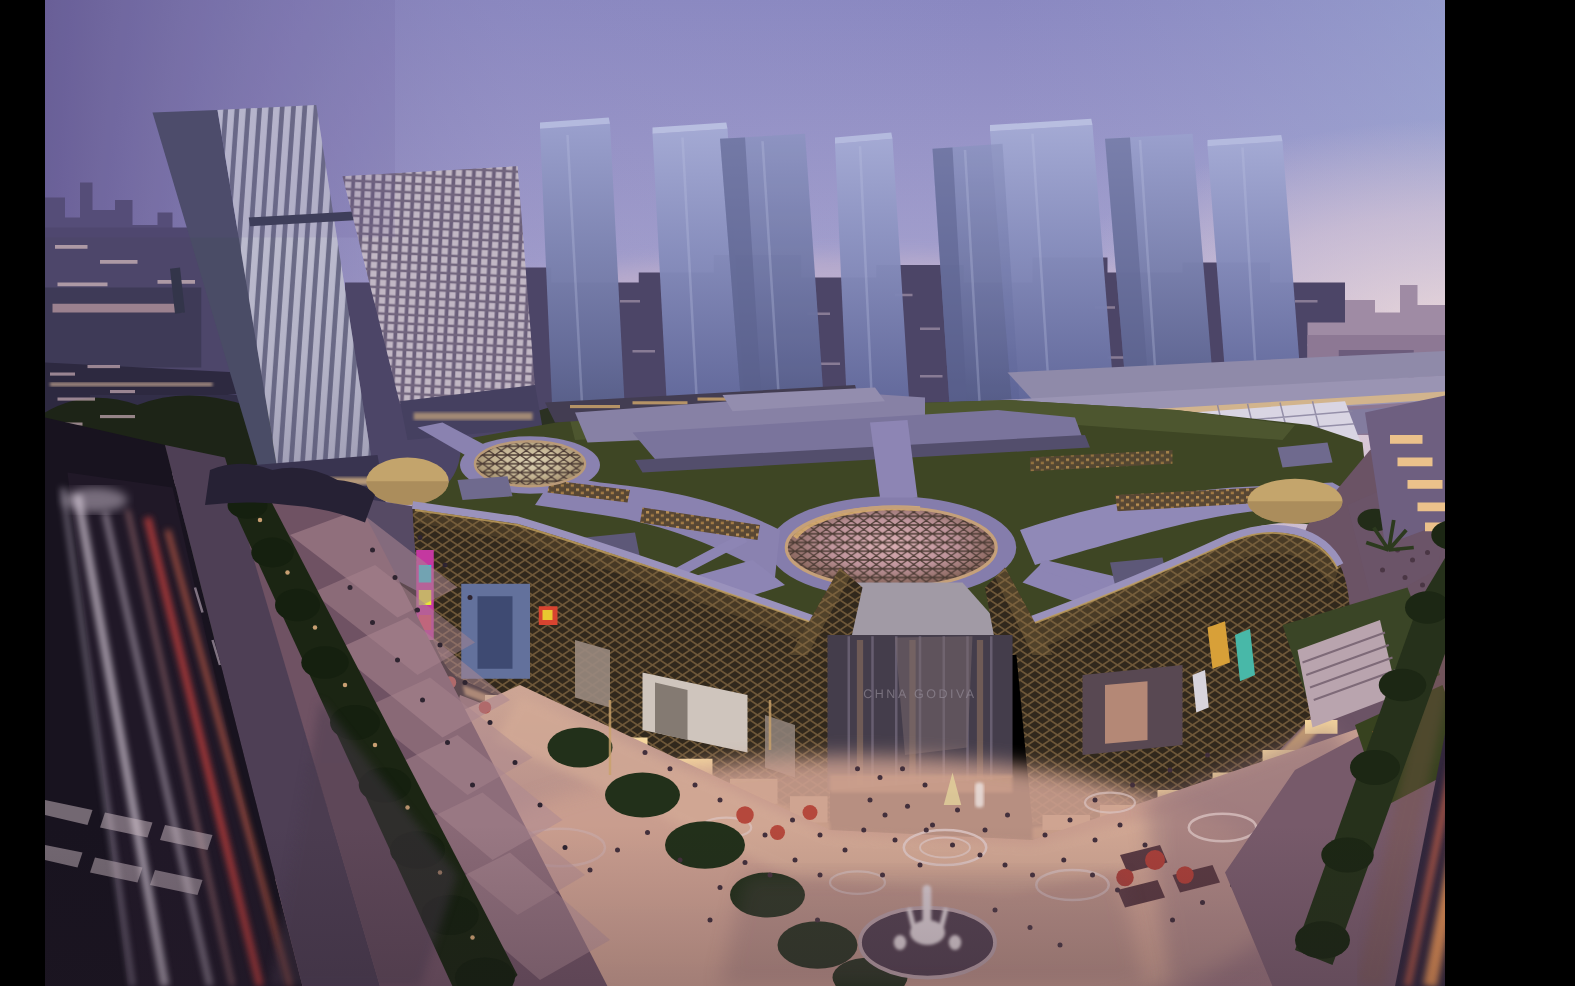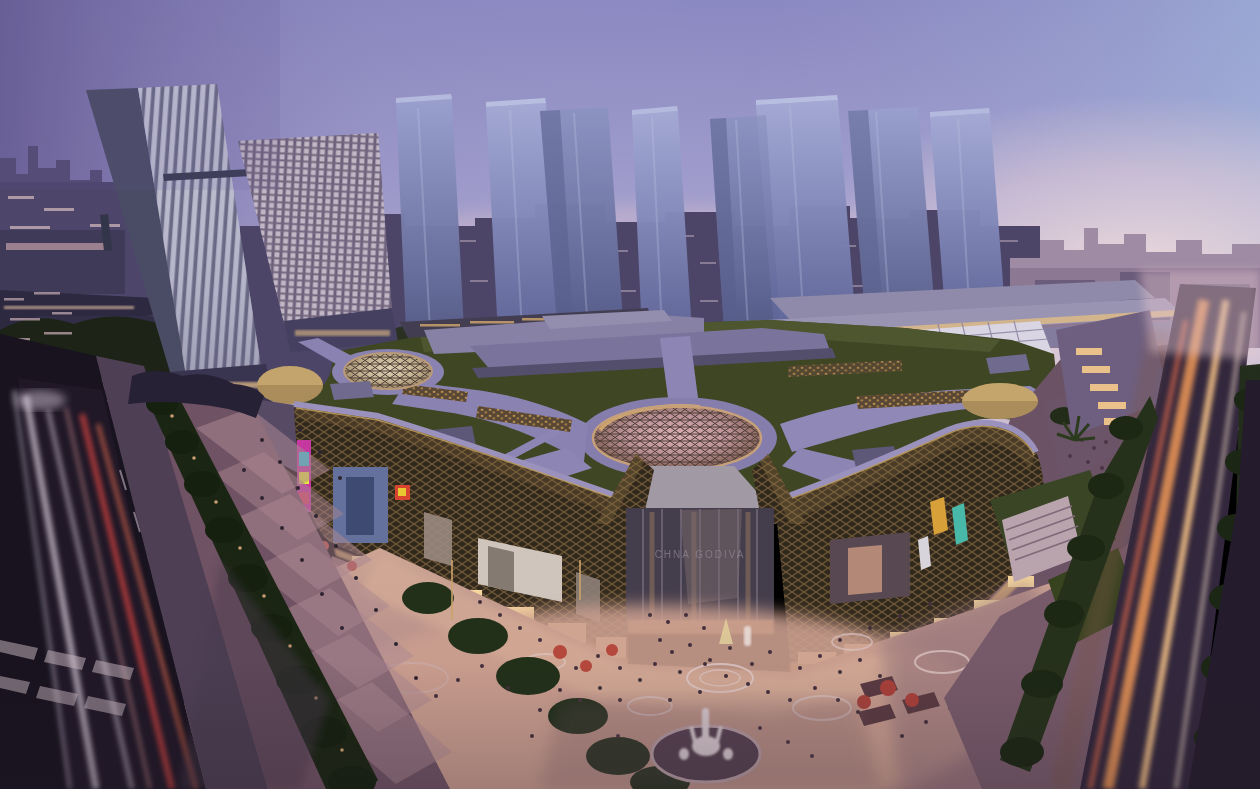--- a/index.html
+++ b/index.html
@@ -1,16 +1,16 @@
 <!DOCTYPE html>
 <html><head>
 <meta charset="utf-8">
 <style>
 html,body{margin:0;padding:0;background:#000;font-family:"Liberation Sans",sans-serif;}
-#scene{width:1260px;height:789px;overflow:hidden;position:relative;}
+#scene{width:1120px;height:789px;overflow:hidden;position:relative;margin-left:36px;}
 </style>
 </head>
 <body>
 <div id="scene">
 <svg width="1260" height="789" viewBox="0 0 1260 789">
 <defs>
 <linearGradient id="skyV" x1="0" y1="0" x2="0" y2="1">
  <stop offset="0" stop-color="#8a88c1"></stop>
  <stop offset="0.5" stop-color="#a39fcd"></stop>
  <stop offset="0.8" stop-color="#c2afcb"></stop>

